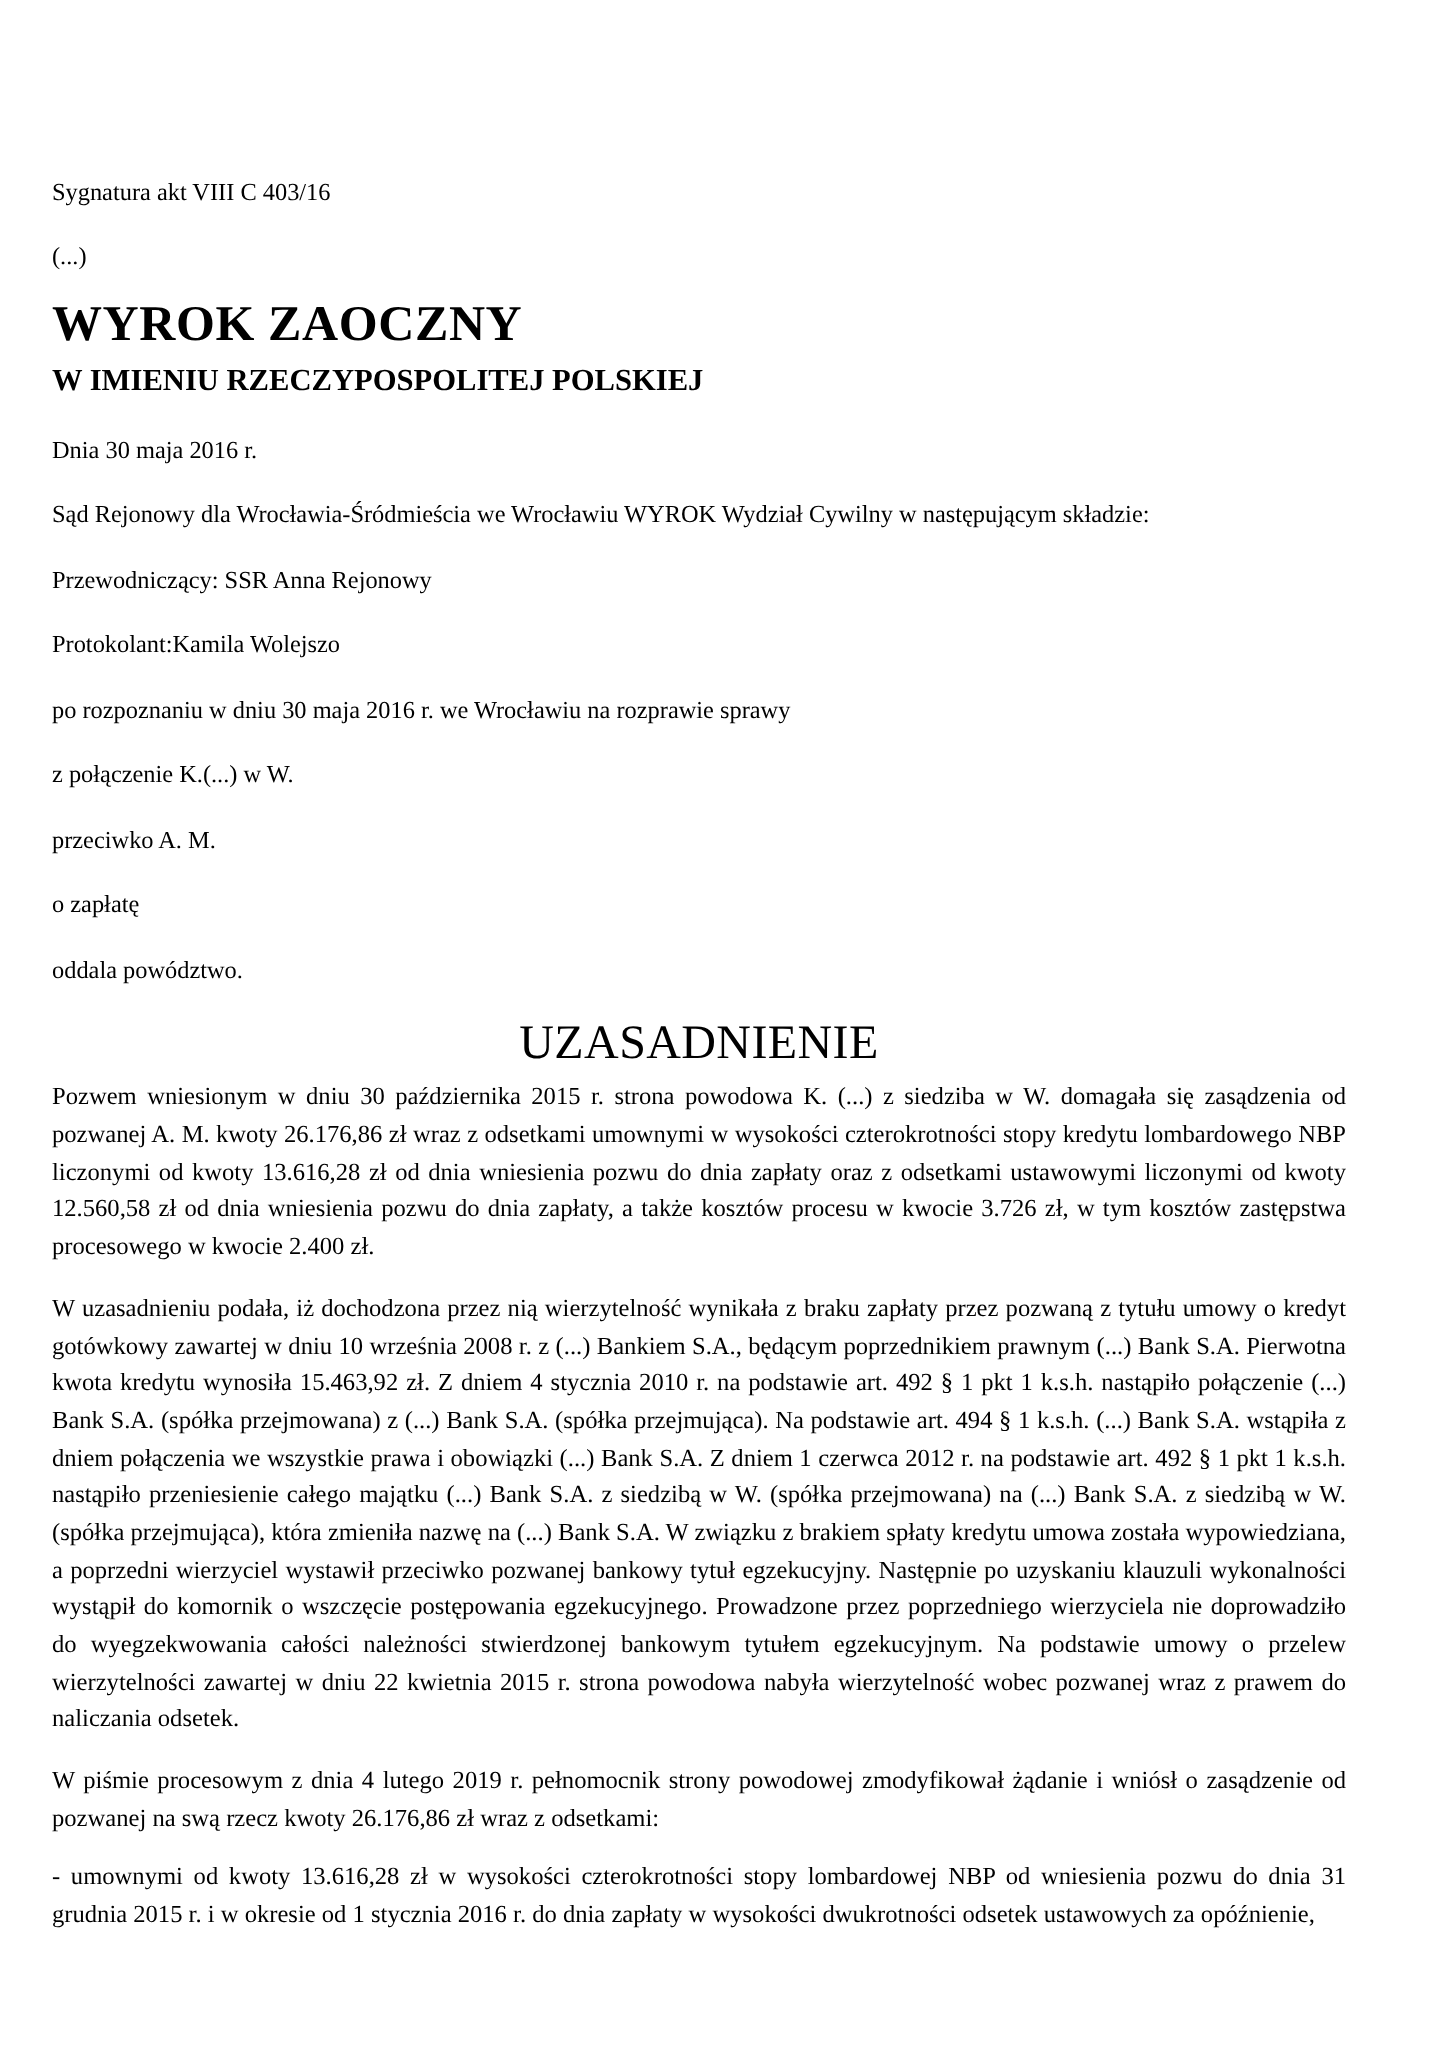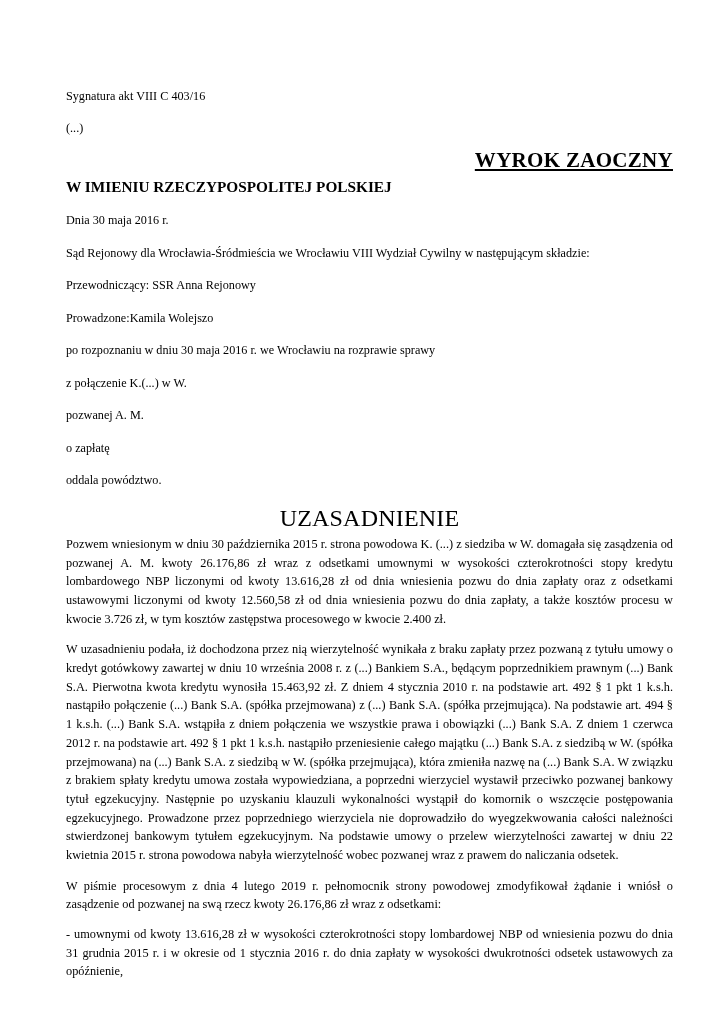--- a/index.html
+++ b/index.html
@@ -11,41 +11,40 @@
     width: 725px;
     height: 1024px;
     font-family: "Liberation Serif", serif;
     color: #000000;
     overflow: hidden;
   }
   .page {
     width: 725px;
     height: 1024px;
     box-sizing: border-box;
-    padding: 88px 52px 10px 66px;
+    padding: 88px 52px 10px 26px;
     background: #ffffff;
   }
   .sig {
     font-size: 12.2px;
     line-height: 1.35;
     margin: 0 0 16px 0;
   }
   .ellipsis {
     font-size: 12.2px;
     line-height: 1.35;
     margin: 0 0 12px 0;
   }
   h1.title {
-    font-size: 21px;
+    font-size: 25px;
     font-weight: bold;
-    text-align: right;
+    text-align: left;
     letter-spacing: 0.3px;
     margin: 10px 0 6px 0;
     line-height: 1.1;
-    text-decoration: underline;
   }
   h2.subtitle {
     font-size: 15.3px;
     font-weight: bold;
     text-align: left;
     margin: 0 0 16px 0;
     line-height: 1.2;
   }
   h1.section {
     font-size: 24px;
@@ -78,26 +77,26 @@
 
   <p class="sig">Sygnatura akt VIII C 403/16</p>
 
   <p class="ellipsis">(...)</p>
 
   <h1 class="title">WYROK ZAOCZNY</h1>
 
   <h2 class="subtitle">W IMIENIU RZECZYPOSPOLITEJ POLSKIEJ</h2>
 
   <p class="line">Dnia 30 maja 2016 r.</p>
-  <p class="line">Sąd Rejonowy dla Wrocławia-Śródmieścia we Wrocławiu VIII Wydział Cywilny w następującym składzie:</p>
+  <p class="line">Sąd Rejonowy dla Wrocławia-Śródmieścia we Wrocławiu WYROK Wydział Cywilny w następującym składzie:</p>
   <p class="line">Przewodniczący: SSR Anna Rejonowy</p>
-  <p class="line">Prowadzone:Kamila Wolejszo</p>
+  <p class="line">Protokolant:Kamila Wolejszo</p>
   <p class="line">po rozpoznaniu w dniu 30 maja 2016 r. we Wrocławiu na rozprawie sprawy</p>
   <p class="line">z połączenie K.(...) w W.</p>
-  <p class="line">pozwanej A. M.</p>
+  <p class="line">przeciwko A. M.</p>
   <p class="line">o zapłatę</p>
   <p class="line">oddala powództwo.</p>
 
   <h1 class="section">UZASADNIENIE</h1>
 
   <p class="body">Pozwem wniesionym w dniu 30 października 2015 r. strona powodowa K. (...) z siedziba w W. domagała się zasądzenia od pozwanej A. M. kwoty 26.176,86 zł wraz z odsetkami umownymi w wysokości czterokrotności stopy kredytu lombardowego NBP liczonymi od kwoty 13.616,28 zł od dnia wniesienia pozwu do dnia zapłaty oraz z odsetkami ustawowymi liczonymi od kwoty 12.560,58 zł od dnia wniesienia pozwu do dnia zapłaty, a także kosztów procesu w kwocie 3.726 zł, w tym kosztów zastępstwa procesowego w kwocie 2.400 zł.</p>
   <p class="body">W uzasadnieniu podała, iż dochodzona przez nią wierzytelność wynikała z braku zapłaty przez pozwaną z tytułu umowy o kredyt gotówkowy zawartej w dniu 10 września 2008 r. z  (...) Bankiem S.A., będącym poprzednikiem prawnym  (...) Bank S.A. Pierwotna kwota kredytu wynosiła 15.463,92 zł. Z dniem 4 stycznia 2010 r. na podstawie art. 492 § 1 pkt 1 k.s.h. nastąpiło połączenie  (...) Bank S.A. (spółka przejmowana) z  (...) Bank S.A. (spółka przejmująca). Na podstawie art. 494 § 1 k.s.h.  (...) Bank S.A. wstąpiła z dniem połączenia we wszystkie prawa i obowiązki  (...) Bank S.A. Z dniem 1 czerwca 2012 r. na podstawie art. 492 § 1 pkt 1 k.s.h. nastąpiło przeniesienie całego majątku  (...) Bank S.A. z siedzibą w W. (spółka przejmowana) na  (...) Bank S.A. z siedzibą w W. (spółka przejmująca), która zmieniła nazwę na  (...) Bank S.A. W związku z brakiem spłaty kredytu umowa została wypowiedziana, a poprzedni wierzyciel wystawił przeciwko pozwanej bankowy tytuł egzekucyjny. Następnie po uzyskaniu klauzuli wykonalności wystąpił do komornik o wszczęcie postępowania egzekucyjnego. Prowadzone przez poprzedniego wierzyciela nie doprowadziło do wyegzekwowania całości należności stwierdzonej bankowym tytułem egzekucyjnym. Na podstawie umowy o przelew wierzytelności zawartej w dniu 22 kwietnia 2015 r. strona powodowa nabyła wierzytelność wobec pozwanej wraz z prawem do naliczania odsetek.</p>
   <p class="body tight">W piśmie procesowym z dnia 4 lutego 2019 r. pełnomocnik strony powodowej zmodyfikował żądanie i wniósł o zasądzenie od pozwanej na swą rzecz kwoty 26.176,86 zł wraz z odsetkami:</p>
   <p class="body tight">- umownymi od kwoty 13.616,28 zł w wysokości czterokrotności stopy lombardowej NBP od wniesienia pozwu do dnia 31 grudnia 2015 r. i w okresie od 1 stycznia 2016 r. do dnia zapłaty w wysokości dwukrotności odsetek ustawowych za opóźnienie,</p>
 

